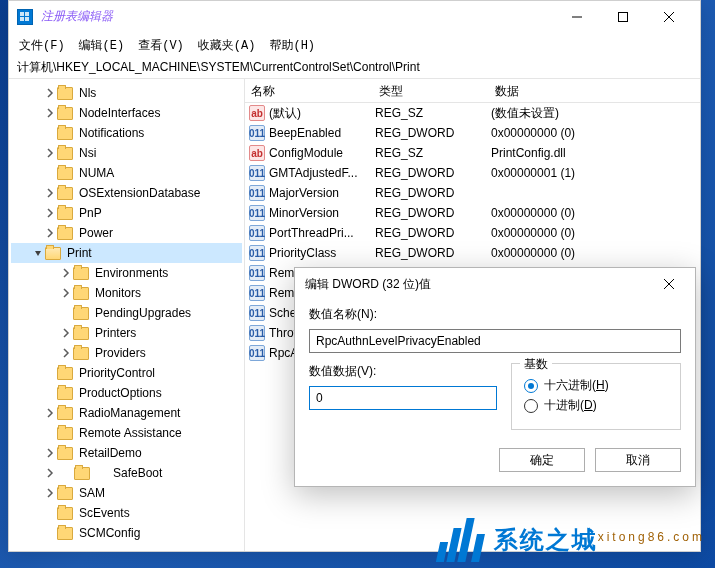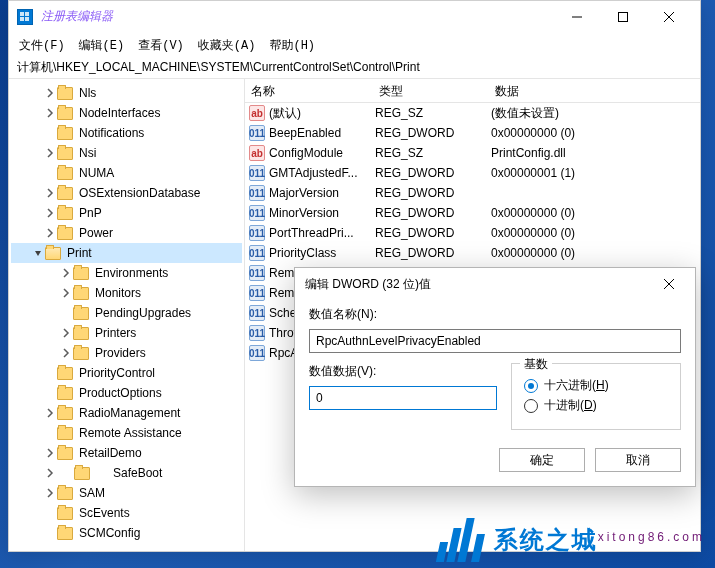--- a/index.html
+++ b/index.html
@@ -51,21 +51,21 @@
 .radio { width:14px; height:14px; border:1px solid #333; border-radius:50%; display:inline-flex; align-items:center; justify-content:center; }
 .radio.on { border-color:#0078d4; }
 .radio.on::after { content:''; width:6px; height:6px; background:#0078d4; border-radius:50%; }
 .dlg-buttons { display:flex; justify-content:flex-end; gap:10px; margin-top:12px;text-align:center; }
 .dlg-btn { width:86px; height:24px; border:1px solid #adadad; background:#ffffff; display:flex; align-items:center; justify-content:center; }
 .watermark { position:absolute; right:10px; bottom:6px; display:flex; align-items:center; gap:8px; }
 .wm-logo { width:52px; height:44px; position:relative; }
 .wm-logo .bar { position:absolute; background:#0078d4; transform:skewX(-12deg); }
 .wm-text { display:flex; flex-direction:row; line-height:1; }
 .wm-text .l1 { font-size:24px; font-weight:bold; color:#0078d4; letter-spacing:2px; }
-.wm-text .l2 { font-size:12px; color:#701a75; letter-spacing:3px; margin-top:3px; }
+.wm-text .l2 { font-size:12px; color:#a16207; letter-spacing:3px; margin-top:3px; }
 .underline-h { text-decoration:underline; }
 </style>
 </head>
 <body>
 
 <div class="window">
   <div class="titlebar">
     <span class="app-icon"></span>
     <span class="title">注册表编辑器</span>
     <div class="winbtns">

